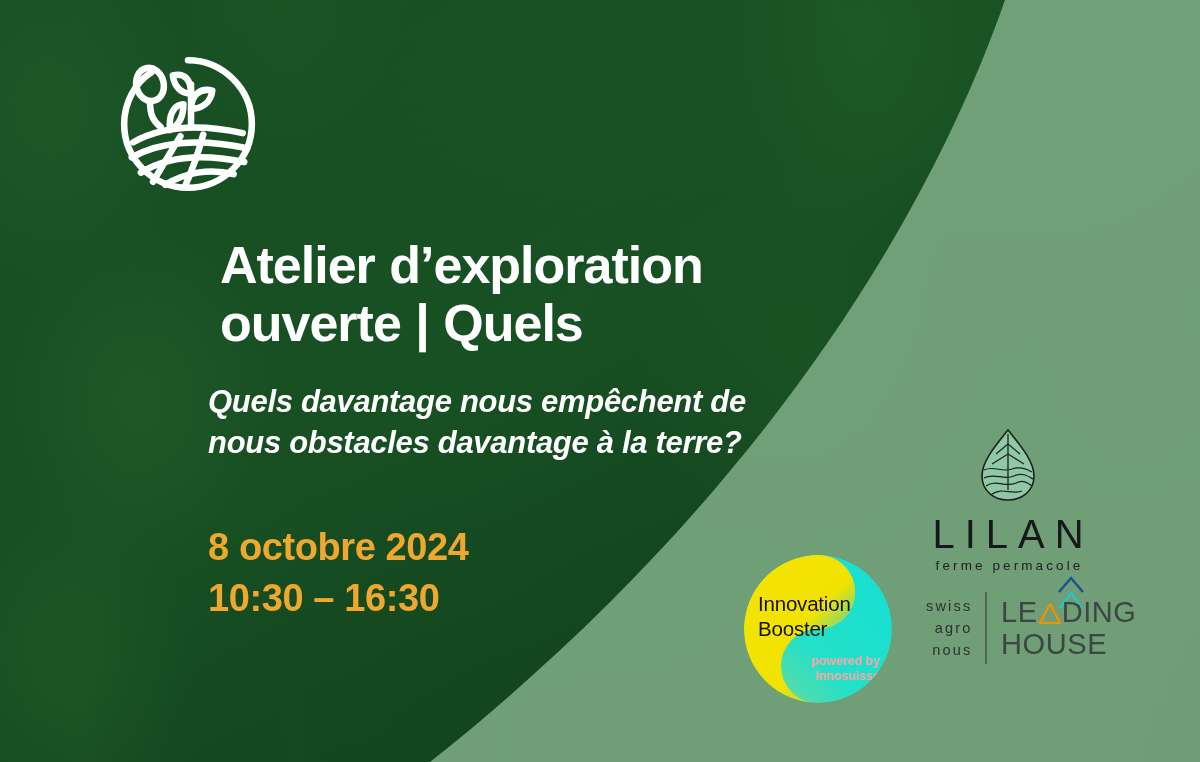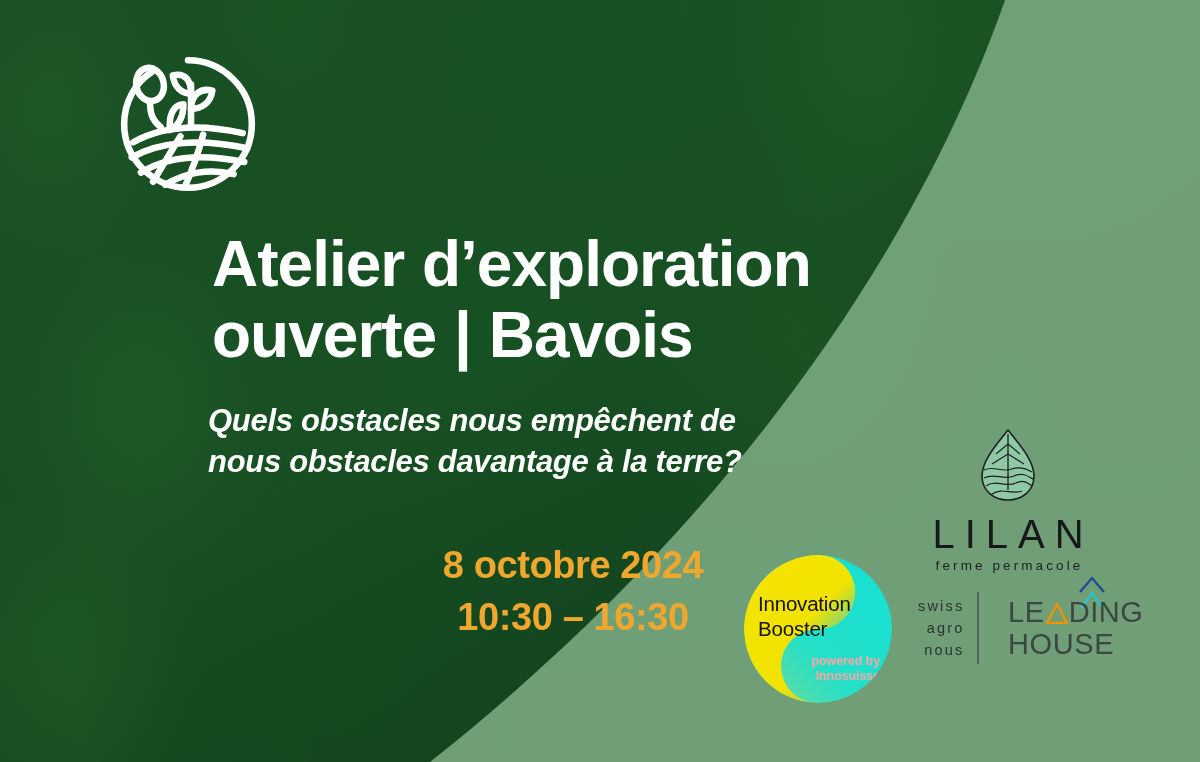--- a/index.html
+++ b/index.html
@@ -62,23 +62,23 @@
     width:152px;height:152px;
   }
   .brand-logo svg{display:block;width:100%;height:100%;}
 
   
   .content{
     position:absolute;left:208px;top:225px;
     width:730px;
   }
   .title{
-    margin:4px;
+    margin:12px;
     color:#ffffff;
-    font-size:64px;
+    font-size:52px;
     line-height:1.11;
     font-weight:700;
     letter-spacing:-1px;
     word-spacing:1px;
   }
   .subtitle{
     margin:30px 0 0 0;
     color:#ffffff;
     font-size:31px;
     line-height:1.31;
@@ -87,21 +87,20 @@
     letter-spacing:-.3px;
     max-width:690px;
   }
   .when{
     margin-top:58px;
     color:#efa82d;
     font-size:38px;
     line-height:1.35;
     font-weight:700;
     letter-spacing:-.4px;
-    text-align:center;
   }
   .when div{white-space:pre;}
 
   
   .lilan{
     position:absolute;left:913px;top:428px;
     width:190px;
     text-align:center;
     color:#16181a;
   }
@@ -150,31 +149,32 @@
     position:absolute;left:918px;top:592px;
     display:flex;align-items:center;
   }
   .saf{
     text-align:right;
     font-size:14.5px;
     line-height:1.52;
     letter-spacing:2.2px;
     color:#2c3331;
     padding-right:13px;
+    margin-left:8px;
   }
   .saf div{white-space:pre;}
   .divider{
     width:1.5px;height:72px;
     background:#4c5b52;
     opacity:.85;
   }
   .lh{
     position:relative;
+    padding-left:14px;
     color:#3c4643;
-    margin-left:29px;
   }
   .lh .marks{
     position:absolute;left:66px;top:-20px;
     width:36px;height:34px;
   }
   .lh .line1,.lh .line2{
     font-size:29px;line-height:1.12;
     letter-spacing:.6px;
     font-weight:400;
     white-space:pre;
@@ -216,25 +216,25 @@
       <path d="M19 82 C35 72 58 69 87 75"></path>
       <path d="M35 90 C48 82 64 79 80 83"></path>
       <path d="M45 58 C40 66 33 78 27 88"></path>
       <path d="M60 57 C57 68 53 80 48 91"></path>
     </svg>
   </div>
 
   <div class="content">
     <h1 class="title">
       <span>Atelier d’exploration</span><br>
-      <span>ouverte | Bavois</span>
+      <span>ouverte | Quels</span>
     </h1>
 
     <p class="subtitle">
-      <span>Quels obstacles nous empêchent de</span><br>
+      <span>Quels davantage nous empêchent de</span><br>
       <span>nous obstacles davantage à la terre?</span>
     </p>
 
     <div class="when">
       <div>8 octobre 2024</div>
       <div>10:30 – 16:30</div>
     </div>
   </div>
 
   <div class="lilan">

